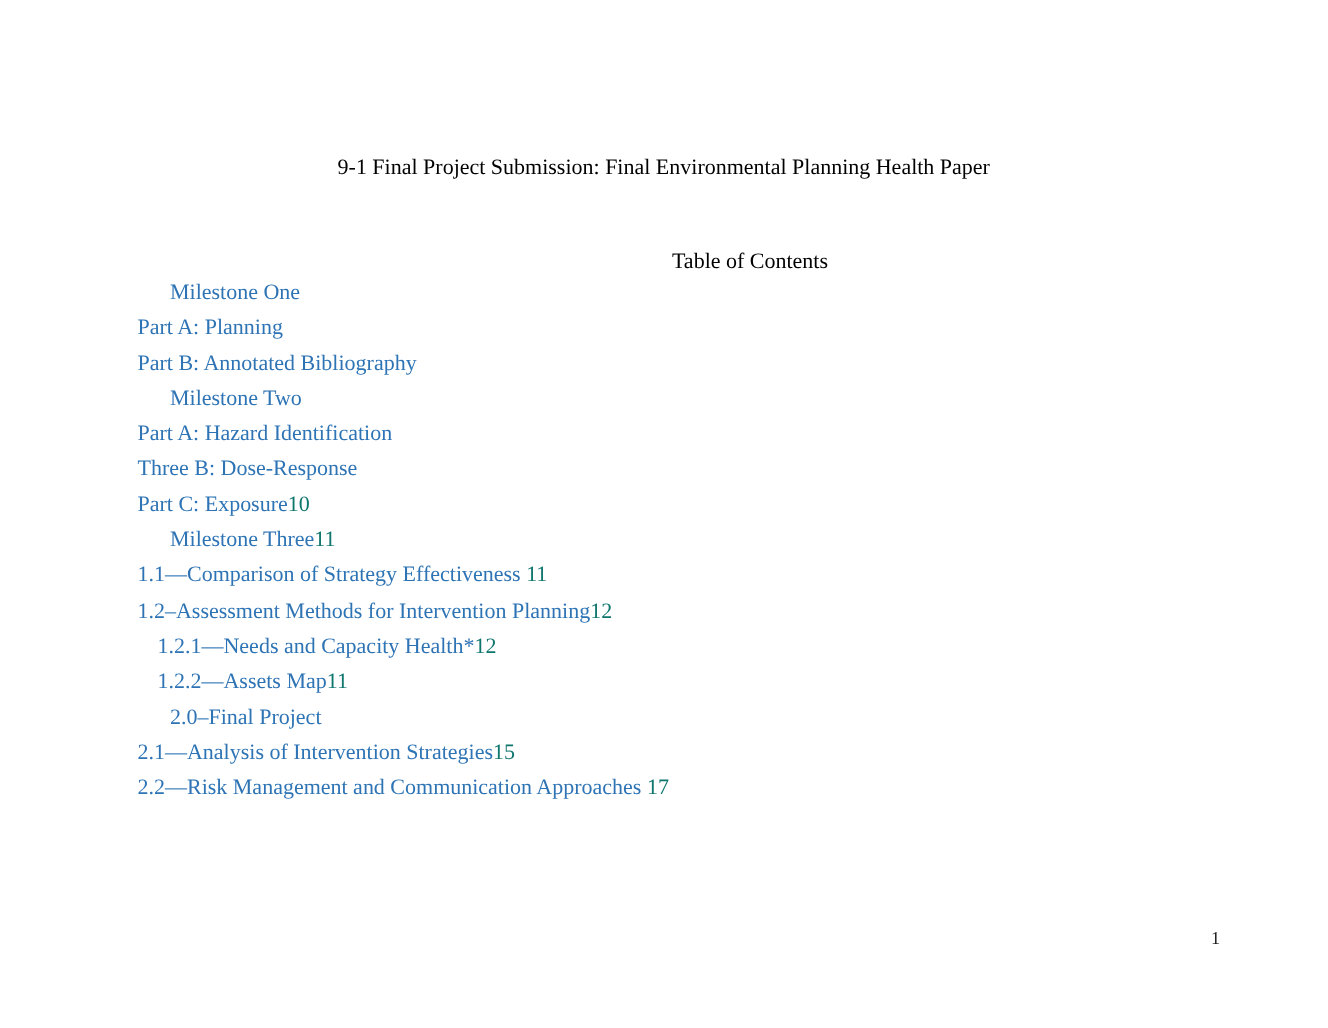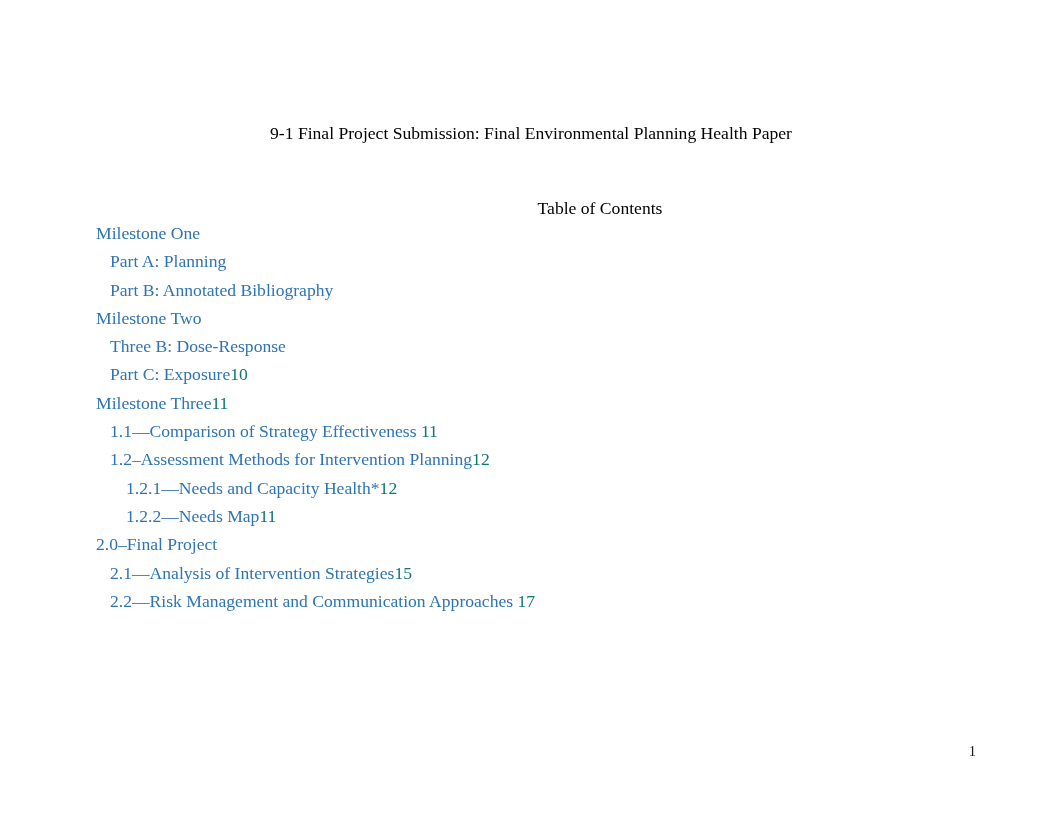--- a/index.html
+++ b/index.html
@@ -72,21 +72,21 @@
   }
   .toc-entry .lbl {
     color: #2E74B5;
     text-decoration: none;
     cursor: pointer;
   }
   .toc-entry .pg {
     color: #0f766e;
     font-size: 17.6px;
   }
-  .lvl-0 { padding-left: 0px; }
+  .lvl-0 { padding-left: 0px; margin-left: 40px; }
   .lvl-1 { padding-left: 14px; }
   .lvl-2 { padding-left: 30px; }
 
   
   .footer-page {
     position: absolute;
     right: 86px;
     top: 742px;
     font-size: 14.5px;
     line-height: 18px;
@@ -105,27 +105,28 @@
 
   <div class="toc-heading">
     <span class="inner">Table of Contents</span>
   </div>
 
   <div class="toc" id="toc-list">
       <div class="toc-entry lvl-0"><span class="lbl">Milestone One</span></div>
       <div class="toc-entry lvl-1"><span class="lbl">Part A: Planning</span></div>
       <div class="toc-entry lvl-1"><span class="lbl">Part B: Annotated Bibliography</span></div>
       <div class="toc-entry lvl-0"><span class="lbl">Milestone Two</span></div>
+      <div class="toc-entry lvl-1"><span class="lbl">Part A: Hazard Identification</span></div>
       <div class="toc-entry lvl-1"><span class="lbl">Three B: Dose-Response</span></div>
       <div class="toc-entry lvl-1"><span class="lbl">Part C: Exposure</span><span class="pg">10</span></div>
       <div class="toc-entry lvl-0"><span class="lbl">Milestone Three</span><span class="pg">11</span></div>
       <div class="toc-entry lvl-1"><span class="lbl">1.1—Comparison of Strategy Effectiveness</span><span class="pg"> 11</span></div>
       <div class="toc-entry lvl-1"><span class="lbl">1.2–Assessment Methods for Intervention Planning</span><span class="pg">12</span></div>
       <div class="toc-entry lvl-2"><span class="lbl">1.2.1—Needs and Capacity Health*</span><span class="pg">12</span></div>
-      <div class="toc-entry lvl-2"><span class="lbl">1.2.2—Needs Map</span><span class="pg">11</span></div>
+      <div class="toc-entry lvl-2"><span class="lbl">1.2.2—Assets Map</span><span class="pg">11</span></div>
       <div class="toc-entry lvl-0"><span class="lbl">2.0–Final Project</span></div>
       <div class="toc-entry lvl-1"><span class="lbl">2.1—Analysis of Intervention Strategies</span><span class="pg">15</span></div>
       <div class="toc-entry lvl-1"><span class="lbl">2.2—Risk Management and Communication Approaches</span><span class="pg"> 17</span></div>
     </div>
 
   <div class="footer-page">1</div>
 
 </div>
 
 </body></html>

